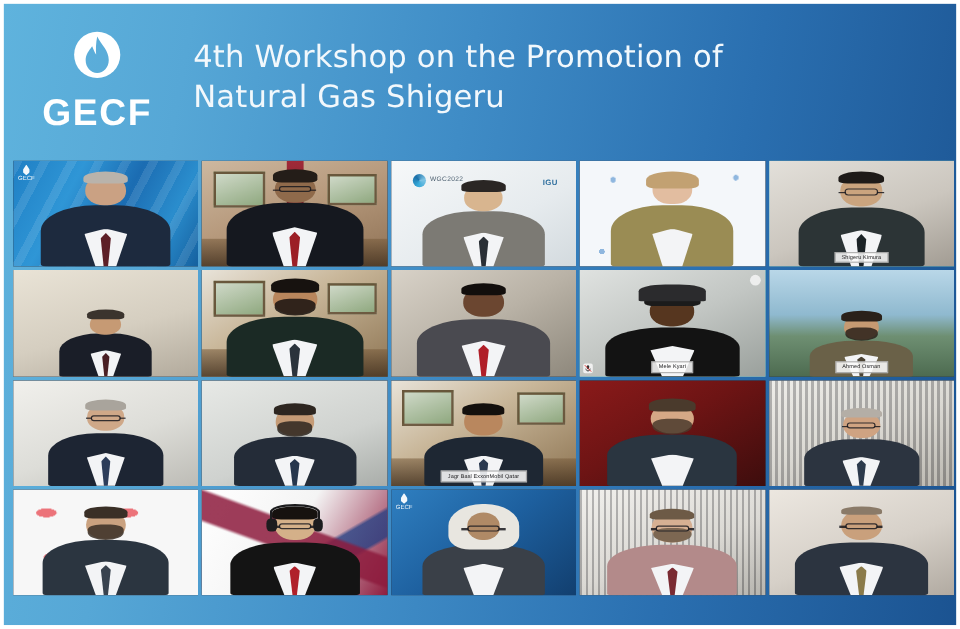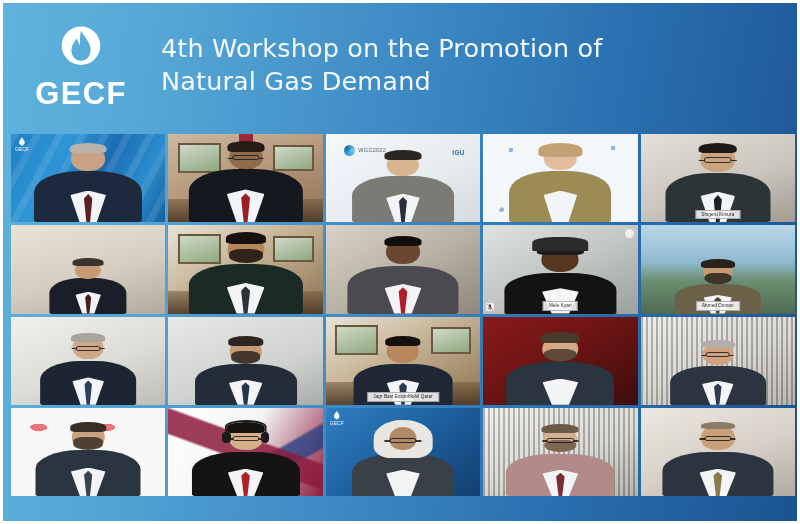--- a/index.html
+++ b/index.html
@@ -317,21 +317,21 @@
                      C 30.6 25.6, 30.7 19.3, 32 13 Z" fill="#000"></path>
           </mask>
         </defs>
         <circle cx="32" cy="30.5" r="22" fill="#ffffff" mask="url(#flameMask)"></circle>
       </svg>
       <div class="brand-name">GECF</div>
     </div>
 
     <div class="title-block">
       <div class="workshop-title">4th Workshop on the Promotion of
-Natural Gas Demand</div>
+Natural Gas Shigeru</div>
     </div>
   </div>
 
   <div class="grid" id="video-grid">
       <div class="tile" id="tile-r1c1">
         <div class="tile-bg bg-gecf-blue">
           <div class="stripes"></div>
           <div class="tile-corner-logo"><div class="drop"></div><span>GECF</span></div>
         </div>
         <div class="person">

